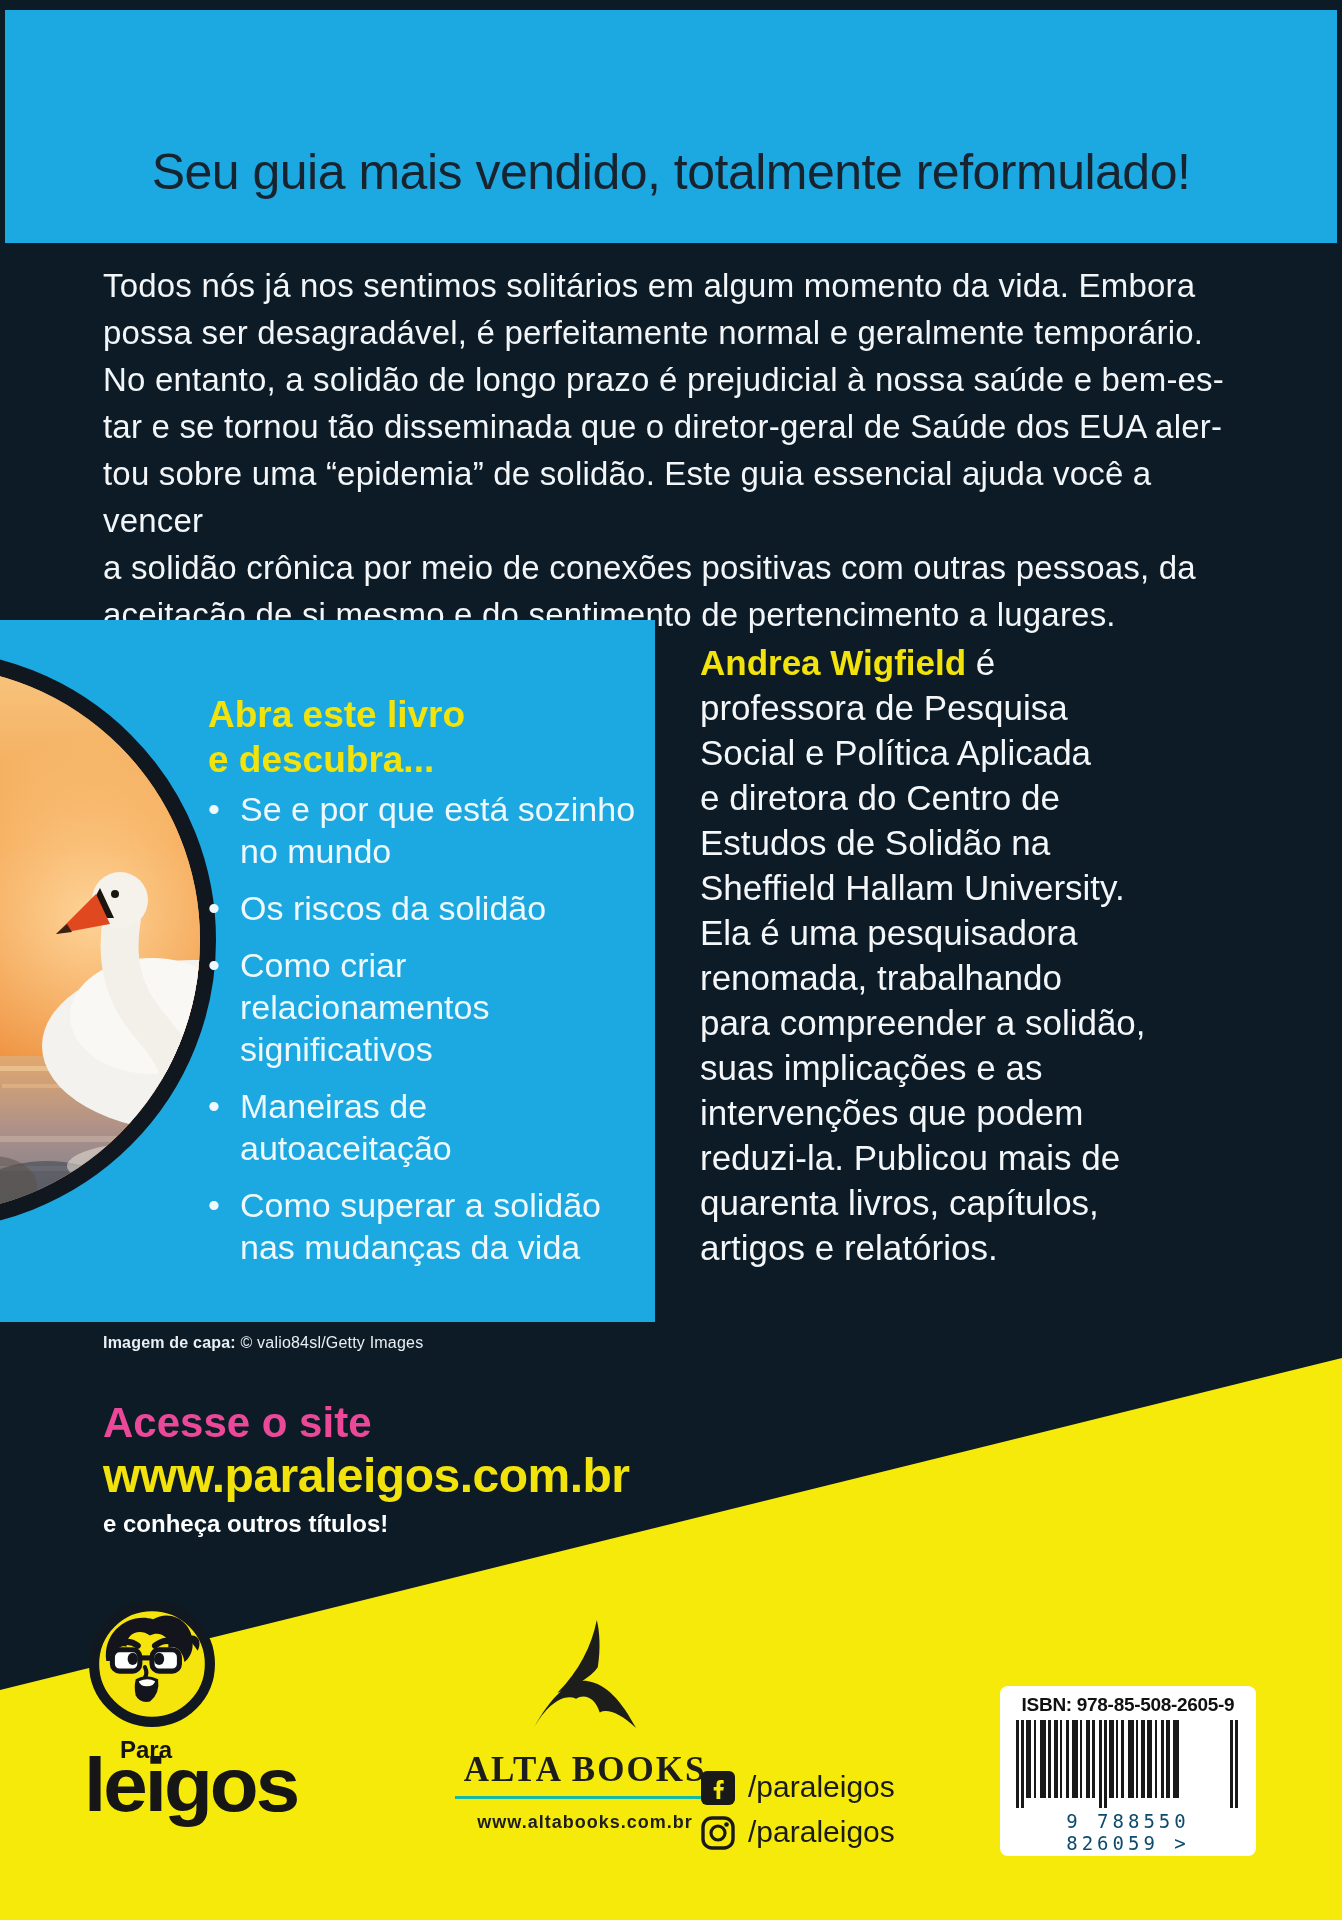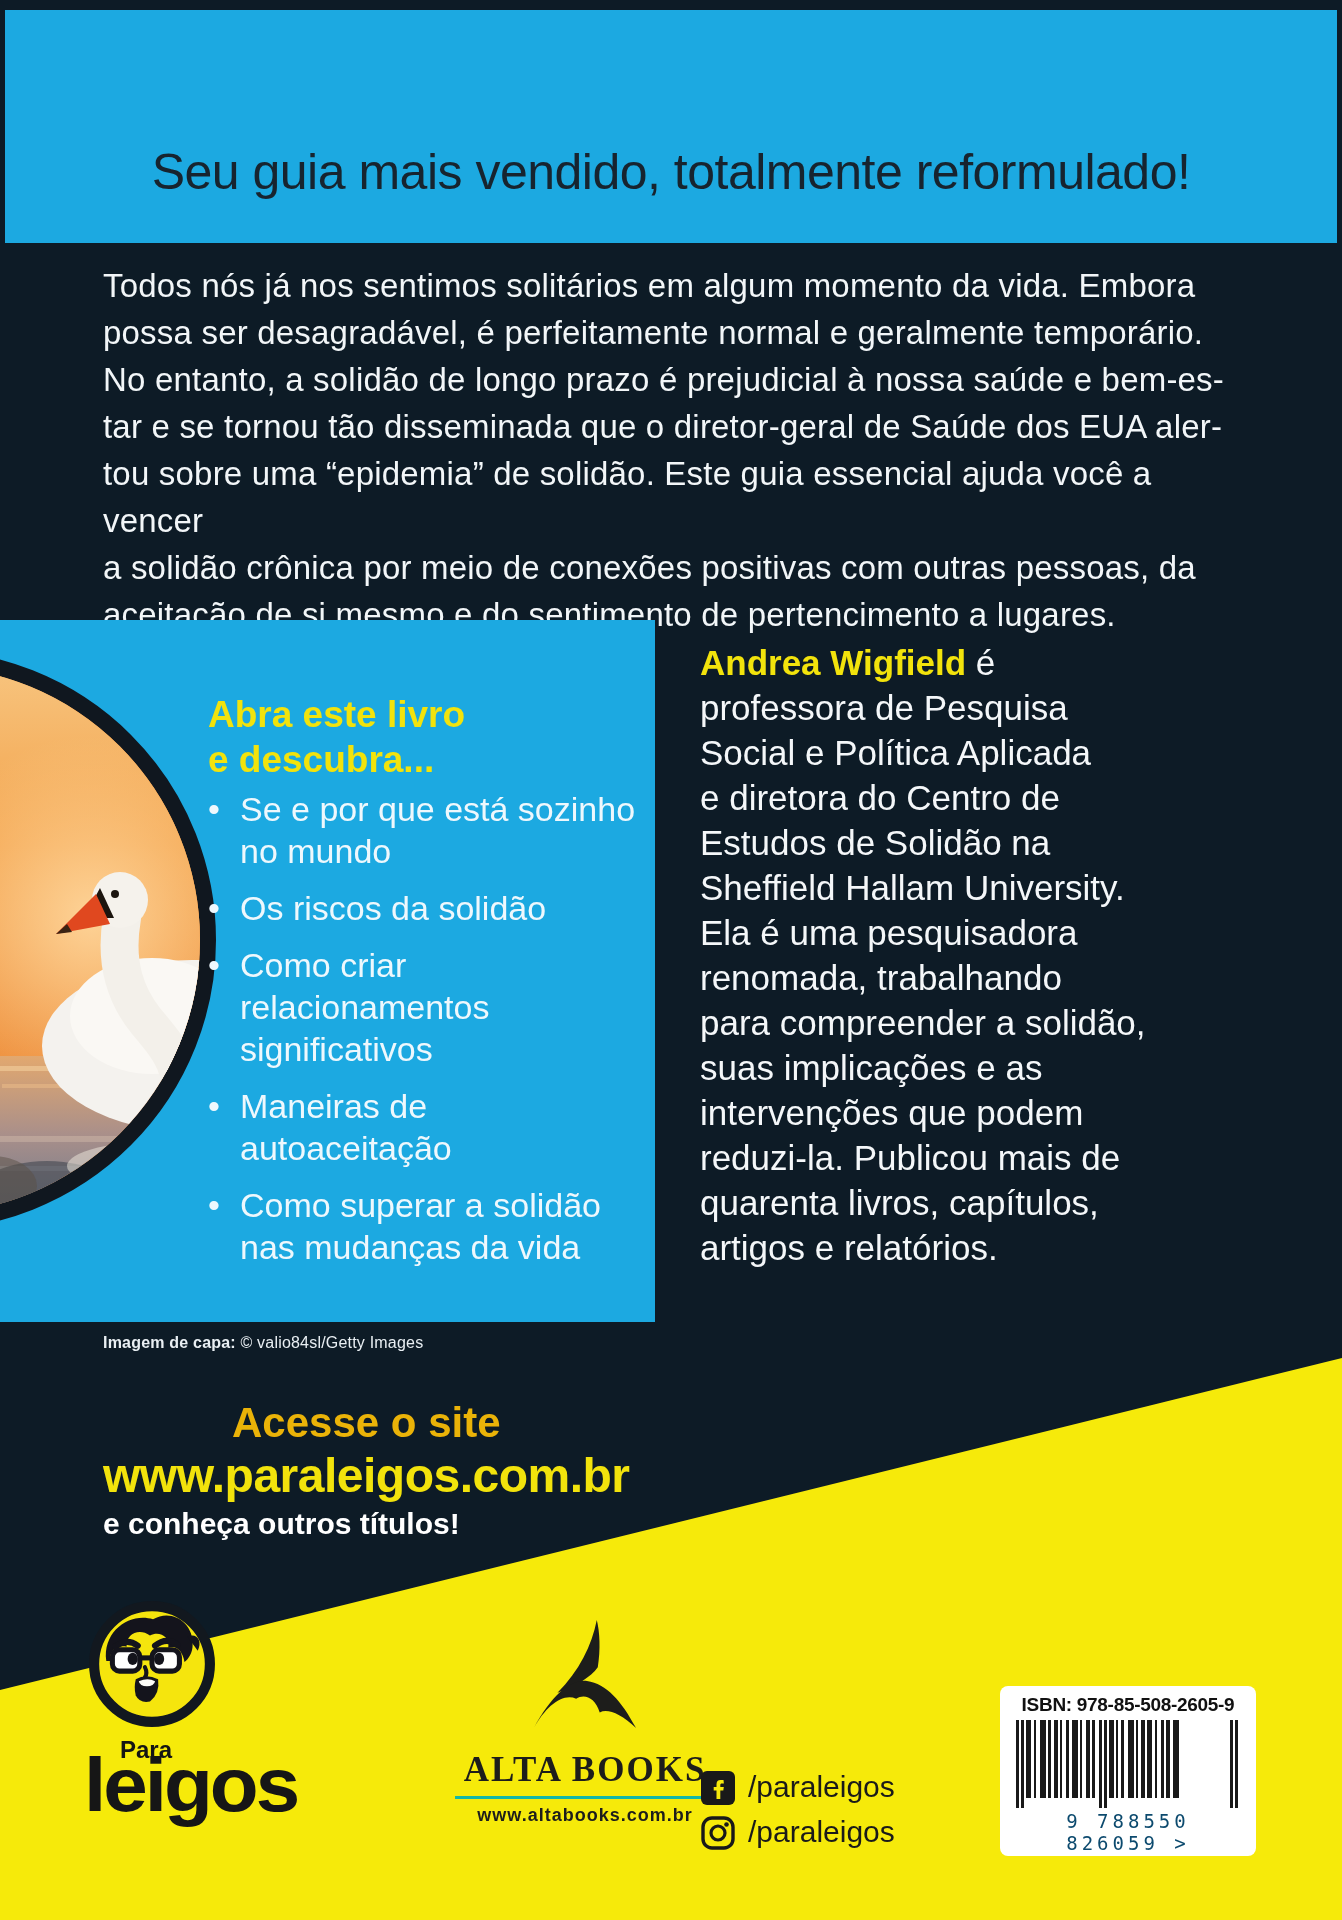--- a/index.html
+++ b/index.html
@@ -66,23 +66,23 @@
 
   
   .credit{
     position:absolute;left:103px;top:1334px;
     color:#e9eff3;font-size:16px;letter-spacing:0.2px;
   }
   .credit .label{font-weight:700;}
 
   
   .website{position:absolute;left:103px;top:1398px;}
-  .website .head{color:#eab308;font-size:42px;font-weight:700;line-height:50px;text-align:center;}
+  .website .head{color:#ec4899;font-size:42px;font-weight:700;line-height:50px;}
   .website .url{color:var(--text-yellow,#f2e30c);font-size:48px;font-weight:700;line-height:56px;letter-spacing:-0.5px;}
-  .website .sub{color:#ffffff;font-size:30px;font-weight:700;line-height:40px;}
+  .website .sub{color:#ffffff;font-size:24px;font-weight:700;line-height:40px;}
 
   
   .yellow-section{
     position:absolute;inset:0;background:var(--yellow,#f6ea0a);
     clip-path:polygon(0 1690px, 1342px 1358px, 1342px 1920px, 0 1920px);
   }
 
   
   .brand-face{position:absolute;left:88px;top:1600px;width:128px;height:128px;}
   .brand-para{
@@ -104,21 +104,21 @@
   .publisher .pub-name{
     font-family:"Liberation Serif", serif;font-size:35px;font-weight:700;
     letter-spacing:2px;padding-bottom:6px;border-bottom:3px solid #14b8a6;
     margin-top:8px;
   }
   .publisher .pub-sub{
     font-family:"Liberation Serif", serif;font-size:21px;font-weight:700;
     letter-spacing:4px;margin-top:6px;
   }
   .publisher .pub-site{
-    font-size:18px;font-weight:700;letter-spacing:1px;margin-top:6px;
+    font-size:18px;font-weight:700;letter-spacing:1px;margin-top:13px;
   }
 
   
   .social{position:absolute;left:700px;top:1770px;}
   .social-row{display:flex;align-items:flex-start;margin-bottom:9px;}
   .social-row svg{width:36px;height:36px;flex:0 0 36px;}
   .social-row .handle{margin-left:12px;font-size:30px;color:#1a1a1a;}
 
   
   .isbn-box{

